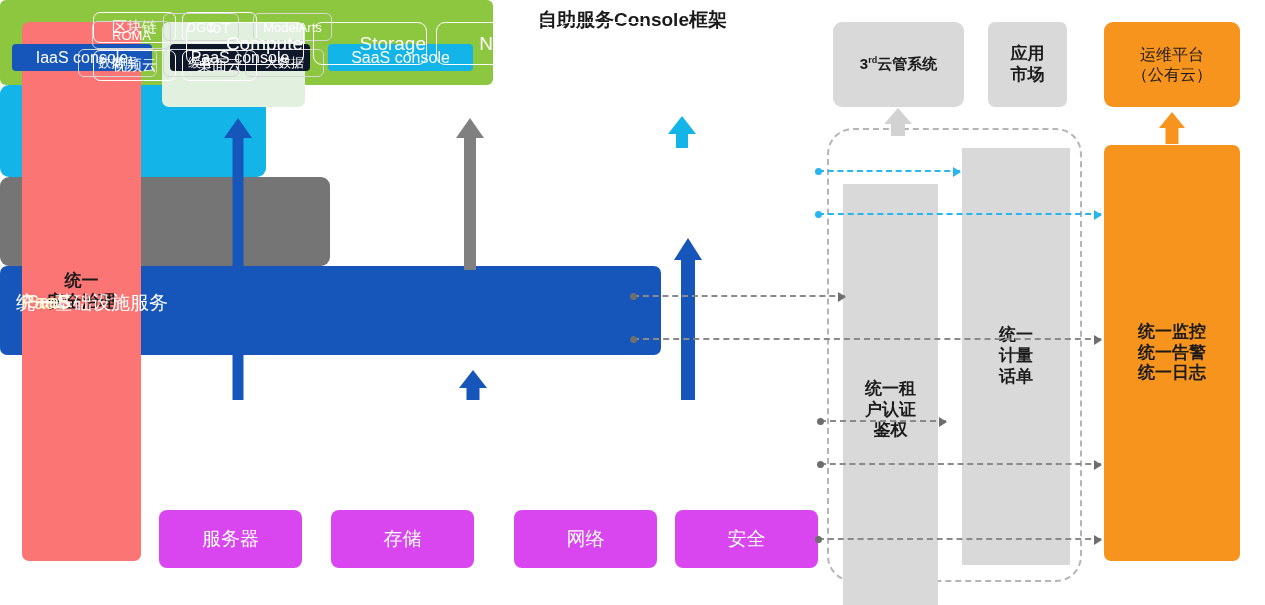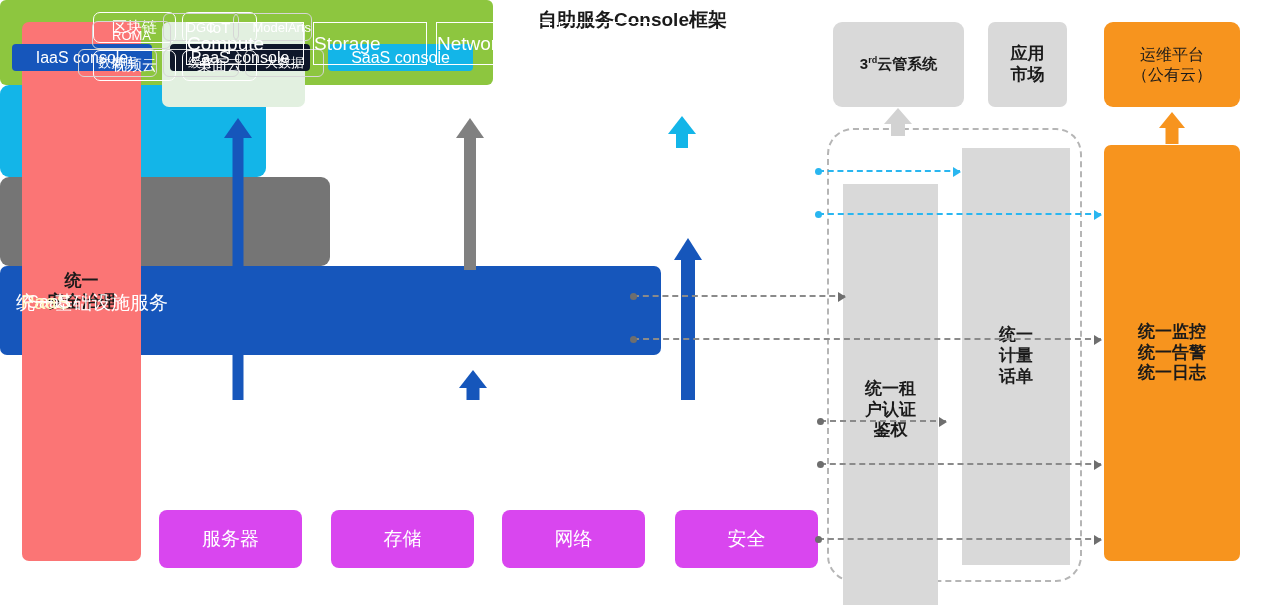--- a/index.html
+++ b/index.html
@@ -103,52 +103,52 @@
     position:absolute;left:8px;top:0;height:100%;width:75px;
     display:flex;align-items:center;justify-content:center;
     color:#fef9c3;font-size:20px;
   }
   .paas-chip{
     position:absolute;height:26px;border:1.5px solid #d6d6d6;border-radius:6px;
     color:#ffffff;font-size:13px;display:flex;align-items:center;justify-content:center;
   }
   #paas-roma{left:92px;top:13px;width:77px;margin-top:8px;}
   #paas-dgc{left:163px;top:13px;width:74px;}
-  #paas-modelarts{left:233px;top:13px;width:77px;justify-content:flex-end;}
+  #paas-modelarts{left:253px;top:13px;width:77px;}
   #paas-db{left:78px;top:49px;width:77px;}
   #paas-cache{left:163px;top:49px;width:74px;}
   #paas-bigdata{left:245px;top:49px;width:77px;}
 
   
   #iaas-bar{
     left:159px;top:398px;width:661px;height:89px;
     background:#1656bb;border-radius:7px;display:block;
   }
   #iaas-label{
     position:absolute;left:16px;top:0;height:100%;
     display:flex;align-items:center;color:#ffffff;font-size:19px;
   }
   .iaas-chip{
     position:absolute;top:22px;height:41px;
-    border:1.8px solid #ffffff;border-radius:0;color:#ffffff;
-    font-size:19px;display:flex;align-items:center;justify-content:flex-start;
+    border:1.8px solid #ffffff;border-radius:9px;color:#ffffff;
+    font-size:19px;display:flex;align-items:center;justify-content:flex-end;
   }
   #iaas-compute{left:186px;width:116px;}
   #iaas-storage{left:313px;width:112px;}
   #iaas-network{left:436px;width:112px;}
   #iaas-cce{left:559px;width:89px;}
 
   
   .infra-box{
     top:510px;height:58px;background:#d946ef;border-radius:8px;
     color:#ffffff;font-size:19px;
   }
   #infra-server{left:159px;width:143px;}
   #infra-storage{left:331px;width:143px;}
-  #infra-network{left:502px;width:143px;}
+  #infra-network{left:514px;width:143px;}
   #infra-security{left:675px;width:143px;}
 
   
   #shared-services-container{
     position:absolute;left:827px;top:128px;width:255px;height:454px;
     border:2.2px dashed #b5b5b5;border-radius:26px;
     box-sizing:border-box;
   }
   .shared-col{
     position:absolute;background:#d9d9d9;

